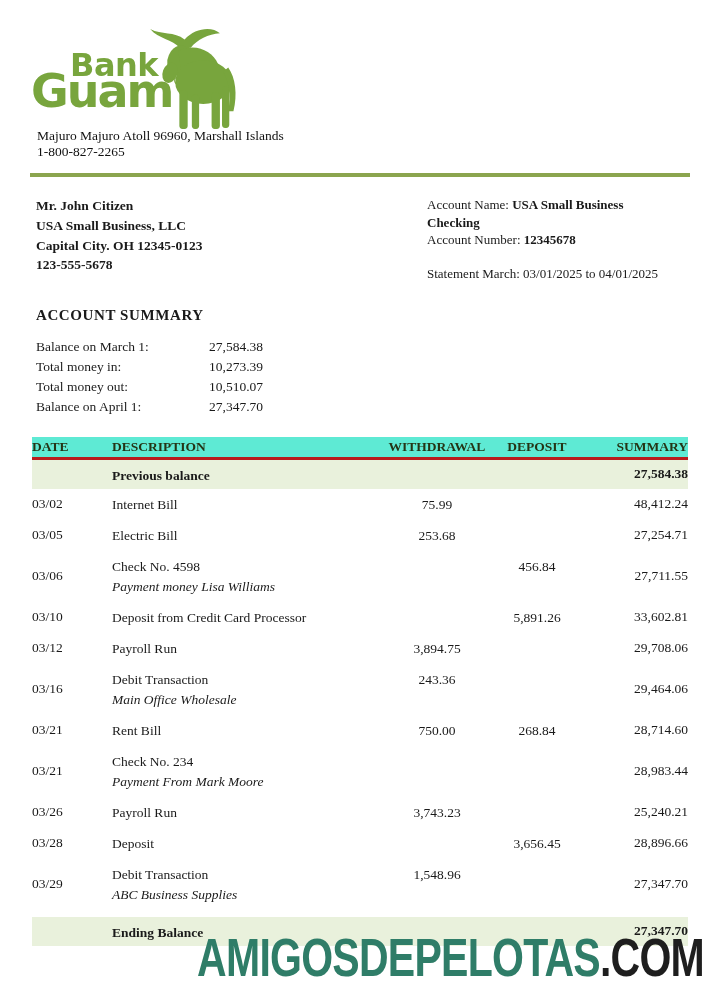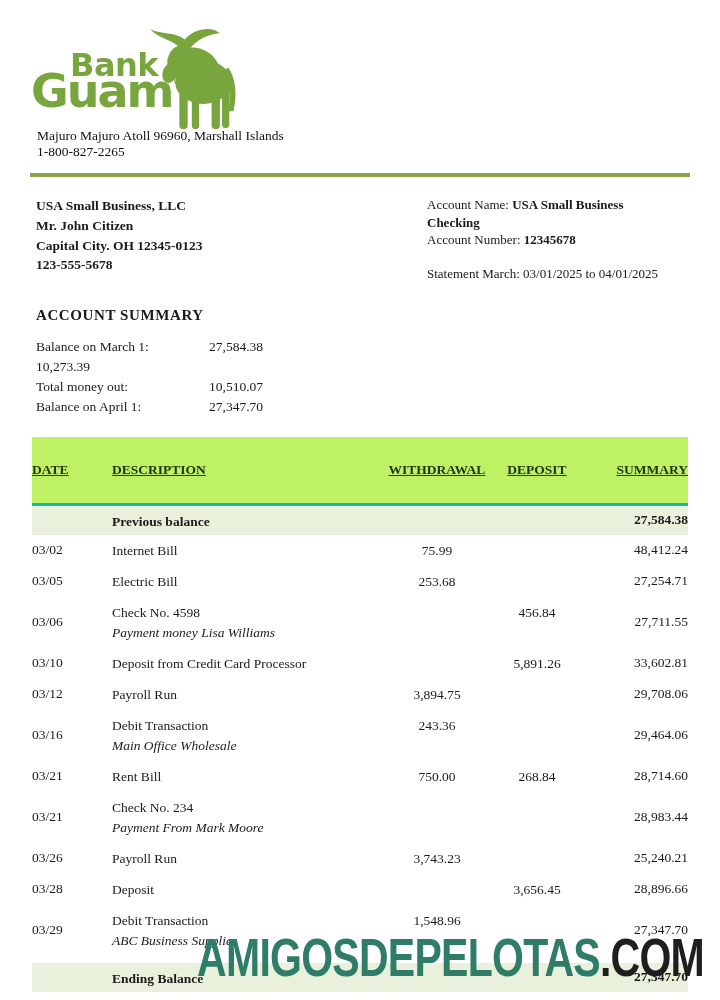--- a/index.html
+++ b/index.html
@@ -93,41 +93,40 @@
   .summary-value { }
 
   
   .txn-table {
     width: 656px;
     margin: 19px 32px 0 32px;
     border-collapse: collapse;
     font-size: 13.5px;
   }
   .txn-table th {
-    background: #bef264;
+    background: #5eead4;
     color: #253516;
     font-weight: bold;
     font-size: 13.5px;
-    padding: 25px 0;
-    text-decoration: underline;
+    padding: 2px 0;
   }
   .col-date     { width: 80px;  text-align: left; padding-left: 16px; }
   .col-desc     { width: 270px; text-align: left; }
   .col-withdraw { width: 110px; text-align: center; }
   .col-deposit  { width: 90px;  text-align: center; }
   .col-balance  { width: 106px; text-align: right; padding-right: 12px; }
 
   .txn-table td { padding: 7px 0; vertical-align: middle; }
   .txn-table td.col-desc,
   .txn-table td.col-withdraw,
   .txn-table td.col-deposit { vertical-align: top; padding-top: 8px; }
 
   .row-light { background: #E9F1DC; font-weight: bold; }
   .row-light td { padding: 5px 0; vertical-align: middle; }
-  .row-prev { border-top: 3px solid #14b8a6; }
+  .row-prev { border-top: 3px solid #b91c1c; }
   .spacer-row td { padding: 0; height: 7px; background: #ffffff; }
 
   .txn-sub { font-style: italic; padding-top: 4px; }
   .txn-sub:empty { display: none; }
 
   
   .watermark {
     position: absolute;
     right: 16px;
     bottom: 16px;
@@ -168,39 +167,40 @@
   </div>
   <div class="bank-address">
     <div>Majuro Majuro Atoll 96960, Marshall Islands</div>
     <div>1-800-827-2265</div>
   </div>
 
   <div class="divider"></div>
 
   <div class="info-row">
     <div class="recipient">
+      <div>Mr. John Citizen</div>
       <div>USA Small Business, LLC</div>
-      <div>Mr. John Citizen</div>
       <div>Capital City. OH 12345-0123</div>
       <div>123-555-5678</div>
     </div>
     <div class="account-meta">
       <div><span>Account Name: </span><span class="meta-value">USA Small Business Checking</span></div>
       <div><span>Account Number: </span><span class="meta-value">12345678</span></div>
       <div class="meta-period"><span>Statement March: </span><span>03/01/2025 to 04/01/2025</span></div>
     </div>
   </div>
 
   <div class="summary-title">ACCOUNT SUMMARY</div>
   <div class="summary-list">
     <div class="summary-row">
       <span class="summary-label">Balance on March 1:</span>
       <span class="summary-value">27,584.38</span>
     </div>
     <div class="summary-row">
+      <span class="summary-label">Total money in:</span>
       <span class="summary-value">10,273.39</span>
     </div>
     <div class="summary-row">
       <span class="summary-label">Total money out:</span>
       <span class="summary-value">10,510.07</span>
     </div>
     <div class="summary-row">
       <span class="summary-label">Balance on April 1:</span>
       <span class="summary-value">27,347.70</span>
     </div>

